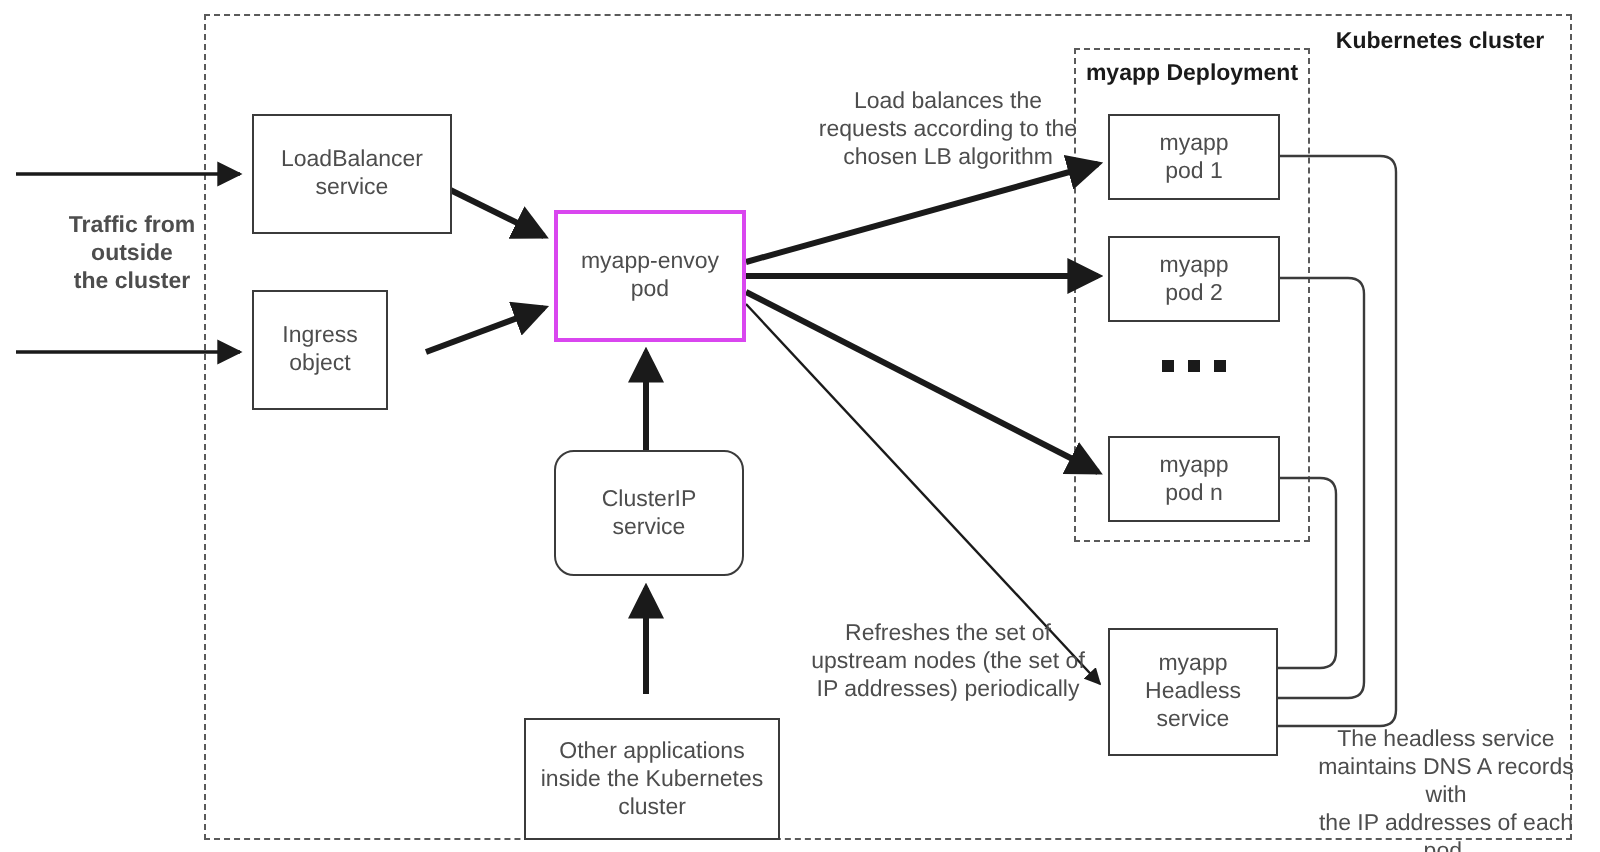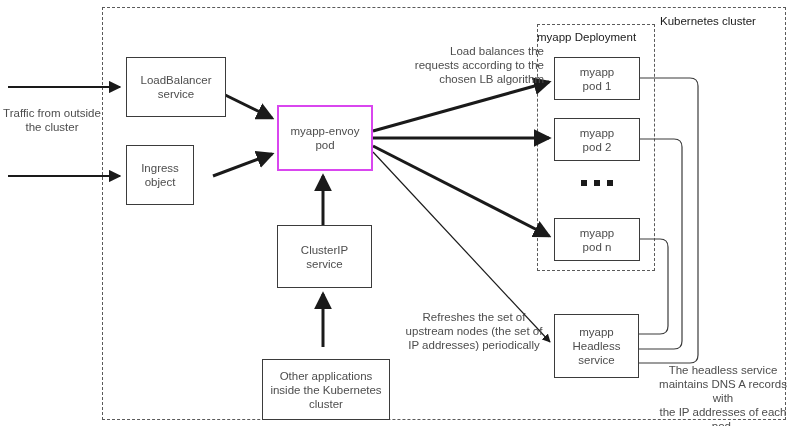--- a/index.html
+++ b/index.html
@@ -47,21 +47,22 @@
     font-size: 11.5px;
     line-height: 14px;
     text-align: center;
     white-space: pre-line;
   }
   .group-label {
     position: absolute;
     color: #1a1a1a;
     font-size: 11.5px;
     line-height: 14px;
-    font-weight: normal;
+    font-weight: bold;
+    text-align: center;
     white-space: pre-line;
   }
   .dashed-box {
     position: absolute;
     box-sizing: border-box;
     border: 1.4px dashed #5a5a5a;
     background: transparent;
   }
   .ellipsis-dots {
     position: absolute;
@@ -151,21 +152,21 @@
   </svg>
 
   <div class="node" style="left:126px; top:57px; width:100px; height:60px;">LoadBalancer
 service</div>
 
   <div class="node" style="left:126px; top:145px; width:68px; height:60px;">Ingress object</div>
 
   <div class="node accent" style="left:277px; top:105px; width:96px; height:66px;">myapp-envoy
 pod</div>
 
-  <div class="node" style="left:277px; top:225px; width:95px; height:63px;">ClusterIP
+  <div class="node" style="left:277px; top:225px; width:95px; height:63px;border-radius:10px;">ClusterIP
 service</div>
 
   <div class="node" style="left:262px; top:359px; width:128px; height:61px;">Other applications
 inside the Kubernetes
 cluster</div>
 
   <div class="node" style="left:554px; top:57px; width:86px; height:43px;">myapp
 pod 1</div>
 
   <div class="node" style="left:554px; top:118px; width:86px; height:43px;">myapp
@@ -177,24 +178,24 @@
       <i></i>
   </div>
 
   <div class="node" style="left:554px; top:218px; width:86px; height:43px;">myapp
 pod n</div>
 
   <div class="node" style="left:554px; top:314px; width:85px; height:64px;">myapp
 Headless
 service</div>
 
-  <div class="label" style="left:2px; top:106px; width:100px;">Traffic from outside
+  <div class="label" style="left:16px; top:106px; width:100px;font-weight:bold;">Traffic from outside
 the cluster</div>
 
-  <div class="label" style="left:404px; top:44px; width:140px;text-align:right;">Load balances the
+  <div class="label" style="left:404px; top:44px; width:140px;">Load balances the
 requests according to the
 chosen LB algorithm</div>
 
   <div class="label" style="left:399px; top:310px; width:150px;">Refreshes the set of
 upstream nodes (the set of
 IP addresses) periodically</div>
 
   <div class="label" style="left:648px; top:363px; width:150px;">The headless service
 maintains DNS A records with
 the IP addresses of each pod.</div>

